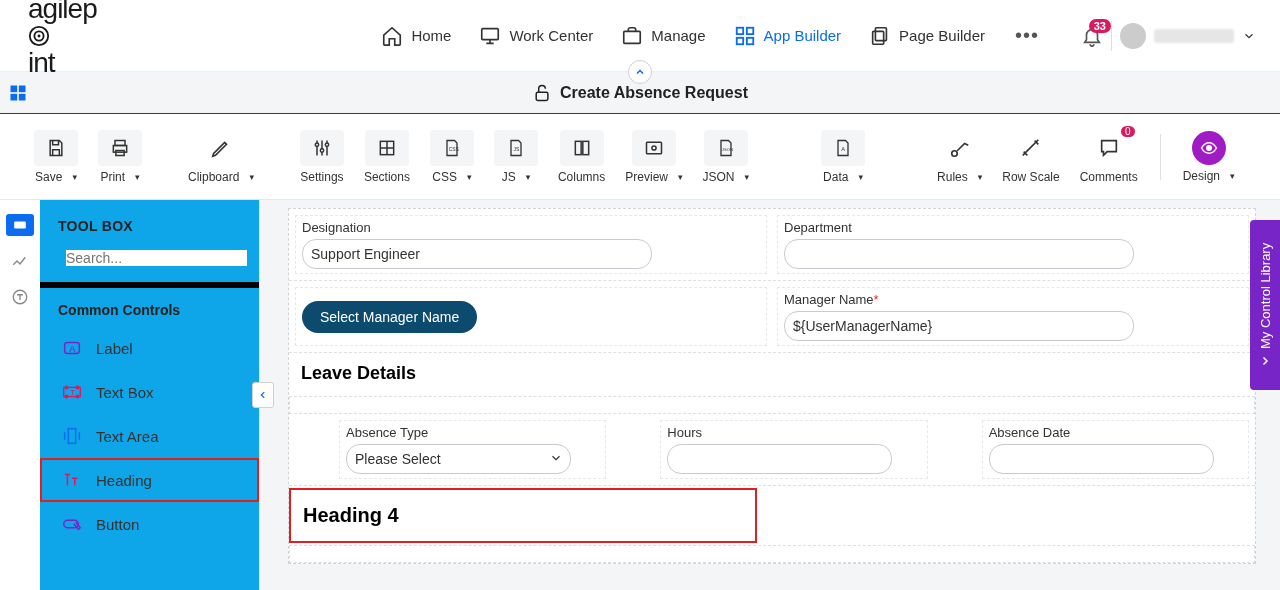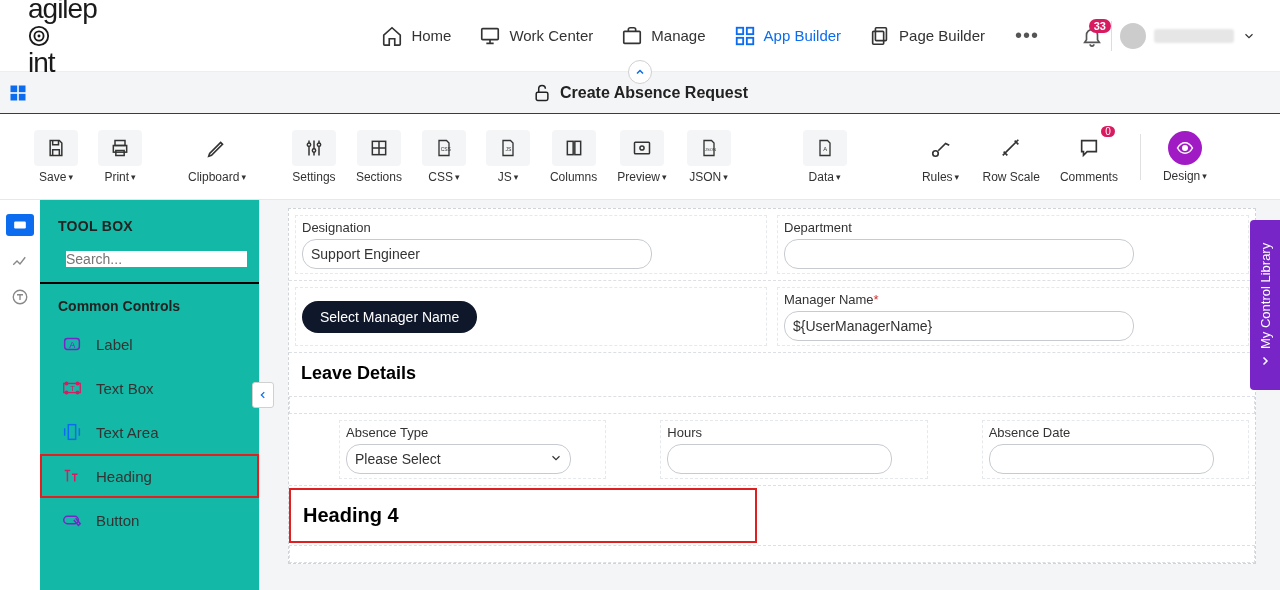--- a/index.html
+++ b/index.html
@@ -24,57 +24,57 @@
 
 .subhdr { height: 42px; background: #f4f5f6; display: flex; align-items: center; position: relative; border-bottom: 1px solid #14532d; }
 .apps-icon { margin-left: 8px; color: #0b6cf0; }
 .subhdr-title { position: absolute; left: 50%; transform: translateX(-50%); display: flex; align-items: center; gap: 8px; font-size: 16px; font-weight: 600; color: #222; }
 .chevup { position: absolute; left: 50%; top: -12px; transform: translateX(-50%); width: 24px; height: 24px; background: #fff; border: 1px solid #d0d0d0; border-radius: 50%; display: flex; align-items: center; justify-content: center; color: #0b6cf0; font-size: 12px; cursor: pointer; }
 
 
 .toolbar { height: 86px; background: #fff; display: flex; align-items: center; padding: 0 28px; gap: 8px; border-bottom: 1px solid #e8e8e8; }
 .tbtn { display: flex; flex-direction: column; align-items: center; justify-content: center; gap: 4px; min-width: 56px; cursor: pointer; padding: 4px 6px; }
 .tbtn .ticonbox { width: 44px; height: 36px; background: #f4f5f6; border-radius: 4px; display: flex; align-items: center; justify-content: center; color: #333; }
-.tbtn .tlabel { font-size: 12px; color: #333; display: flex; align-items: center; gap: 2px; }
+.tbtn .tlabel { font-size: 12px; color: #333; display: flex; align-items: center; gap: 10px; }
 .tbtn.accent .ticonbox { background: #a11bc5; color: #fff; border-radius: 50%; width: 34px; height: 34px; }
 .tsep { width: 1px; height: 46px; background: #e0e0e0; margin: 0 8px; }
 .tgap { width: 18px; }
 .chev { font-size: 9px; }
 .comment-badge { position: absolute; top: -4px; right: -4px; background: #d81b60; color: #fff; font-size: 10px; border-radius: 8px; padding: 0 4px; }
 .ticonbox.rel { position: relative; }
 
 
 .workspace { display: flex; height: calc(590px - 72px - 42px - 86px); position: relative; }
 
 .leftrail { width: 40px; background: #fff; display: flex; flex-direction: column; align-items: center; gap: 14px; padding-top: 14px; }
 .leftrail .railitem { width: 28px; height: 22px; display: flex; align-items: center; justify-content: center; color: #888; cursor: pointer; border-radius: 3px; }
 .leftrail .railitem.active { background: #0b6cf0; color: #fff; }
 
-.toolbox { width: 220px; background: #14b8a6; border-right: 1px solid #e5e5e5; box-shadow: 1px 0 3px rgba(0,0,0,0.04); padding: 12px 0; overflow-y: auto; }
+.toolbox { width: 220px; background: #0ea5e9; border-right: 1px solid #e5e5e5; box-shadow: 1px 0 3px rgba(0,0,0,0.04); padding: 12px 0; overflow-y: auto; }
 .toolbox-title { font-size: 14px; font-weight: 700; color: #222; padding: 6px 18px 10px; letter-spacing: .3px; }
-.searchrow { display: flex; align-items: center; gap: 8px; padding: 6px 18px 14px; border-bottom: 2px solid #000000; color: #999; }
+.searchrow { display: flex; align-items: flex-start; gap: 8px; padding: 6px 18px 14px; border-bottom: 6px solid #000000; color: #999; }
 .searchrow input { border: 0; outline: 0; font-size: 14px; flex: 1; color: #444; }
 .groupname { font-size: 14px; font-weight: 700; padding: 14px 18px 8px; color: #222; }
 .ctl { display: flex; align-items: center; gap: 12px; padding: 8px 18px; font-size: 15px; color: #333; cursor: grab; border: 2px solid transparent; }
 .ctl.highlight { border: 2px solid #e02020; }
 .ctl .cicon { width: 24px; height: 24px; display: flex; align-items: center; justify-content: center; }
 
 .collapse-toolbox { position: absolute; left: 252px; top: 50%; transform: translateY(-50%); width: 22px; height: 26px; border: 1px solid #d0d0d0; background: #fff; border-radius: 3px; display: flex; align-items: center; justify-content: center; color: #0b6cf0; cursor: pointer; z-index: 5; }
 
 .canvas { flex: 1; background: #f4f5f6; overflow-y: auto; padding: 8px 24px 8px 28px; }
 .formarea { background: #fff; border: 1px dashed #d0d4d8; padding: 0; }
 .row2 { display: flex; gap: 10px; padding: 6px 6px; border-bottom: 1px dashed #dcdfe3; }
 .cell { flex: 1; padding: 4px 6px; border: 1px dashed #e6e9ec; }
 .flabel { font-size: 13px; color: #333; margin-bottom: 4px; }
 .req { color: #d32f2f; }
 .finput { width: 100%; max-width: 350px; height: 30px; border: 1px solid #c7cbd0; border-radius: 14px; padding: 0 8px; font-size: 14px; color: #333; background: #fff; }
 .finput.sel { appearance: none; background: #fff; padding-right: 26px; max-width: 225px; }
 .selwrap { position: relative; display: inline-block; max-width: 225px; width: 100%; }
 .selwrap .selchev { position: absolute; right: 8px; top: 7px; pointer-events: none; color: #333; }
-.pillbtn { background: #0f172a; color: #fff; padding: 8px 18px; border-radius: 18px; font-size: 14px; display: inline-block; cursor: pointer; }
+.pillbtn { background: #0c4a6e; color: #fff; padding: 8px 18px; border-radius: 18px; font-size: 14px; display: inline-block; cursor: pointer; }
 .sectionhdr { font-size: 18px; font-weight: 700; padding: 10px 12px; }
 .row3 { display: flex; gap: 10px; padding: 6px 6px; border-bottom: 1px dashed #dcdfe3; }
 .row3 .cell { flex: 1; margin-left: 44px; }
 .heading4row { padding: 0; border: 2px solid #e02020; margin-top: 2px; width: 468px; }
 .heading4row .h4 { font-size: 20px; font-weight: 700; padding: 14px 12px; }
 .dashrow { border: 1px dashed #dcdfe3; margin-top: 2px; height: 18px; }
 
 
 .sidetab { position: absolute; right: 0; top: 220px; width: 30px; height: 170px; background: #7725c7; color: #fff; writing-mode: vertical-rl; transform: rotate(180deg); display: flex; align-items: center; justify-content: center; font-size: 13px; border-radius: 0 4px 4px 0; cursor: pointer; gap: 6px; }
 

